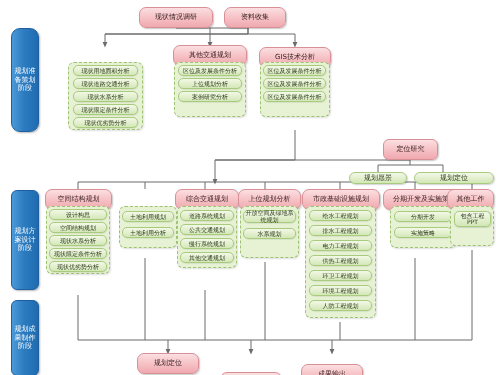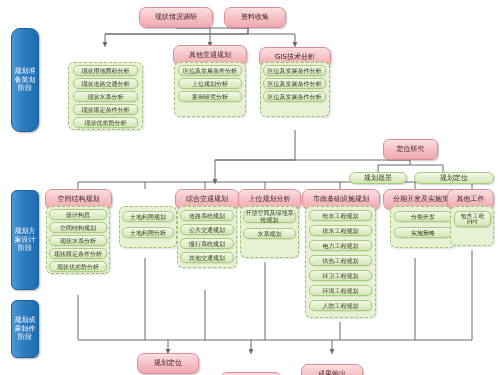--- a/index.html
+++ b/index.html
@@ -152,21 +152,21 @@
       <path d="M332,340 L332,352" marker-end="url(#ah)"></path>
     </g>
   </svg>
 
   <div class="stage" style="left:11px;top:28px;height:104px;border-radius:9px;">
     <span>规划准备策划阶段</span>
   </div>
   <div class="stage" style="left:11px;top:190px;height:100px;">
     <span>规划方案设计阶段</span>
   </div>
-  <div class="stage" style="left:11px;top:300px;height:58px;">
+  <div class="stage" style="left:11px;top:300px;height:76px;">
     <span>规划成果制作阶段</span>
   </div>
 
   <div class="pill" style="left:139px;top:7px;width:74px;">
     <span>现状情况调研</span>
   </div>
   <div class="pill" style="left:224px;top:7px;width:62px;">
     <span>资料收集</span>
   </div>
 

